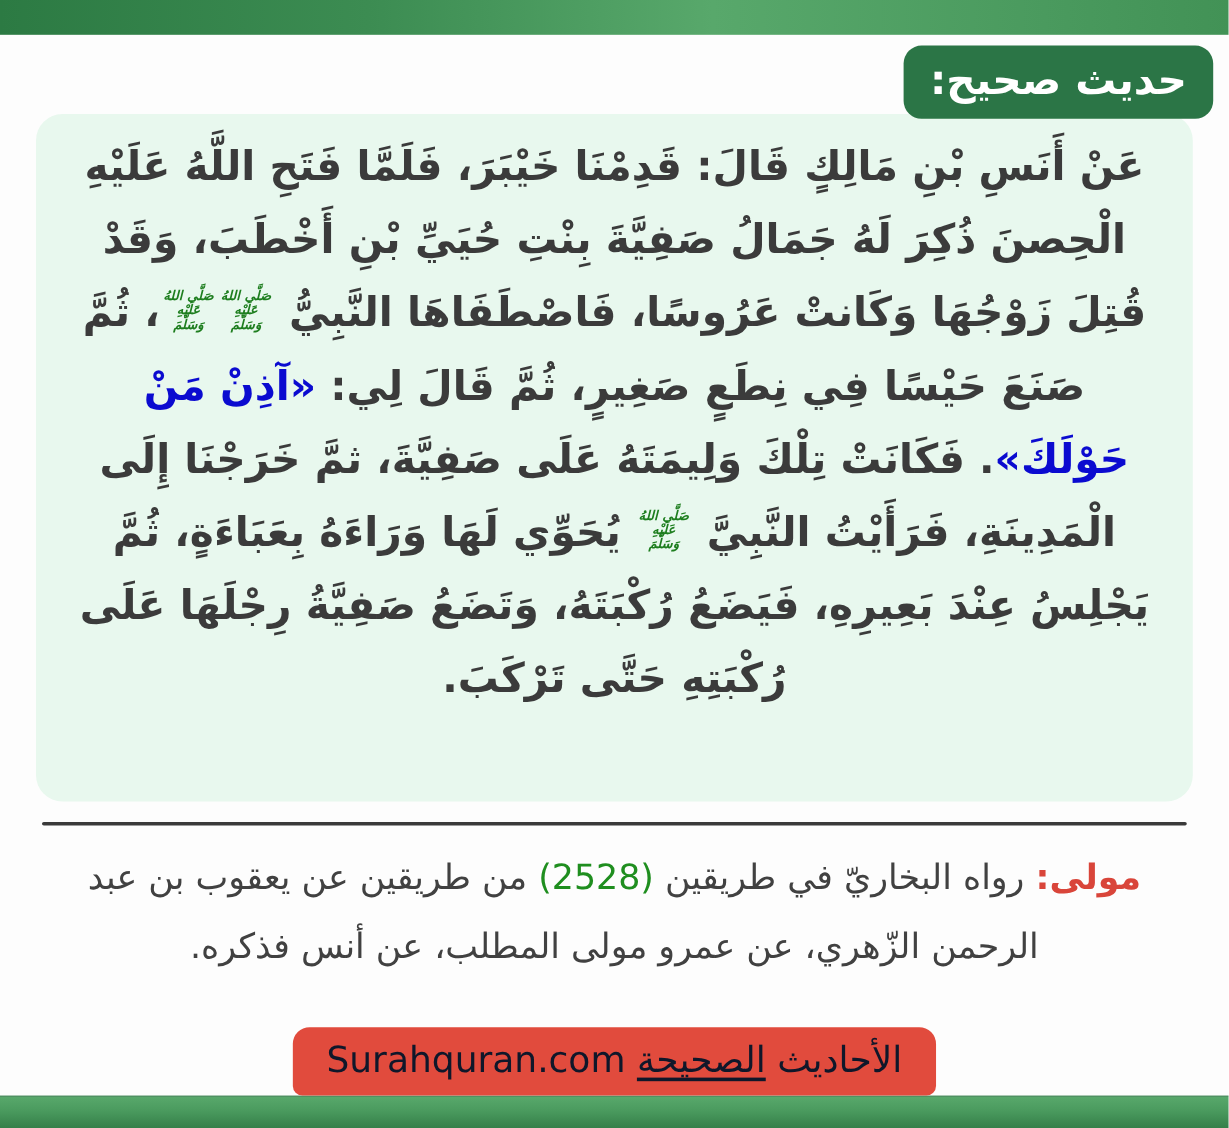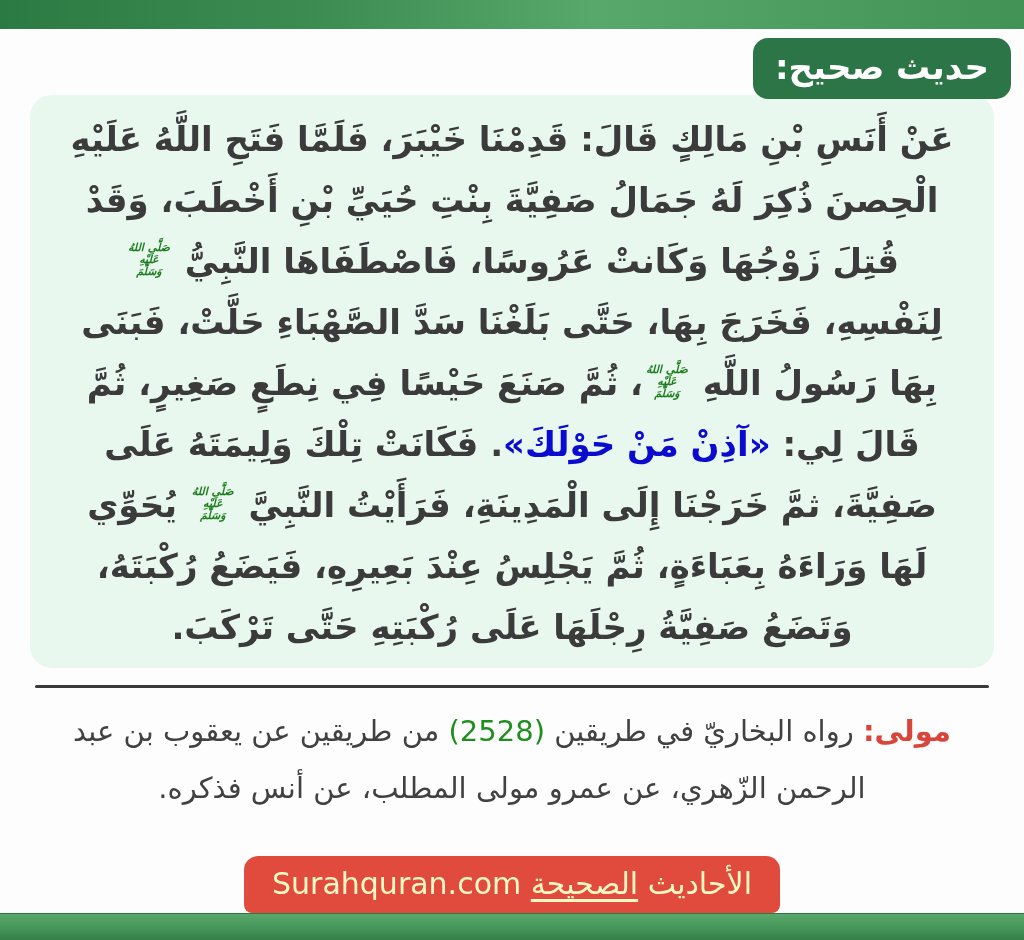--- a/index.html
+++ b/index.html
@@ -89,21 +89,21 @@
   }
 
   .banner {
     position: absolute;
     top: 856px;
     left: 50%;
     transform: translateX(-50%);
     height: 57px;
     background: var(--banner_red, #e14b3d);
     border-radius: 14px 14px 8px 8px;
-    color: #fef9c3;
+    color: #0f172a;
     direction: rtl;
     font-size: 30px;
     line-height: 55px;
     padding: 0 28px;
     white-space: nowrap;
     z-index: 2;
   }
   .banner .underlined { text-decoration: underline; text-underline-offset: 5px; }
 
   .bottom-bar {
@@ -123,21 +123,21 @@
 
   <div class="badge">
     <span>حديث صحيح:</span>
   </div>
 
   <div class="hadith-box">
     <span><span class="seg-text">عَنْ أَنَسِ بْنِ مَالِكٍ قَالَ: قَدِمْنَا خَيْبَرَ، فَلَمَّا فَتَحِ اللَّهُ عَلَيْهِ الْحِصنَ ذُكِرَ لَهُ جَمَالُ صَفِيَّةَ بِنْتِ حُيَيِّ بْنِ أَخْطَبَ، وَقَدْ قُتِلَ زَوْجُهَا وَكَانتْ عَرُوسًا، فَاصْطَفَاهَا النَّبِيُّ </span><span class="saws">
           <span class="saws-line">صَلَّى اللهُ</span>
           <span class="saws-line">عَلَيْهِ</span>
           <span class="saws-line">وَسَلَّمَ</span>
-        </span><span class="seg-text"> لِنَفْسِهِ، فَخَرَجَ بِهَا، حَتَّى بَلَغْنَا سَدَّ الصَّهْبَاءِ حَلَّتْ، فَبَنَى بِهَا رَسُولُ اللَّهِ </span><span class="saws">
+        </span><span class="saws">
           <span class="saws-line">صَلَّى اللهُ</span>
           <span class="saws-line">عَلَيْهِ</span>
           <span class="saws-line">وَسَلَّمَ</span>
         </span><span class="seg-text">، ثُمَّ صَنَعَ حَيْسًا فِي نِطَعٍ صَغِيرٍ، ثُمَّ قَالَ لِي: </span><span class="seg-quote">«آذِنْ مَنْ حَوْلَكَ»</span><span class="seg-text">. فَكَانَتْ تِلْكَ وَلِيمَتَهُ عَلَى صَفِيَّةَ، ثمَّ خَرَجْنَا إِلَى الْمَدِينَةِ، فَرَأَيْتُ النَّبِيَّ </span><span class="saws">
           <span class="saws-line">صَلَّى اللهُ</span>
           <span class="saws-line">عَلَيْهِ</span>
           <span class="saws-line">وَسَلَّمَ</span>
         </span><span class="seg-text"> يُحَوِّي لَهَا وَرَاءَهُ بِعَبَاءَةٍ، ثُمَّ يَجْلِسُ عِنْدَ بَعِيرِهِ، فَيَضَعُ رُكْبَتَهُ، وَتَضَعُ صَفِيَّةُ رِجْلَهَا عَلَى رُكْبَتِهِ حَتَّى تَرْكَبَ.</span></span>
   </div>
 

